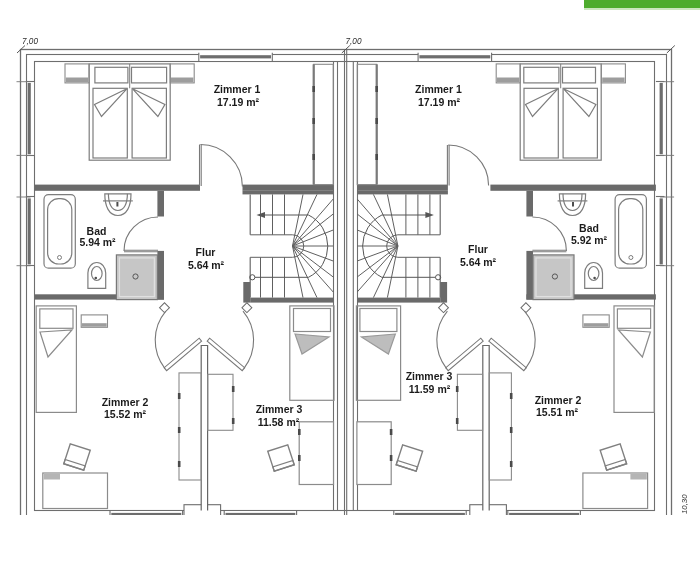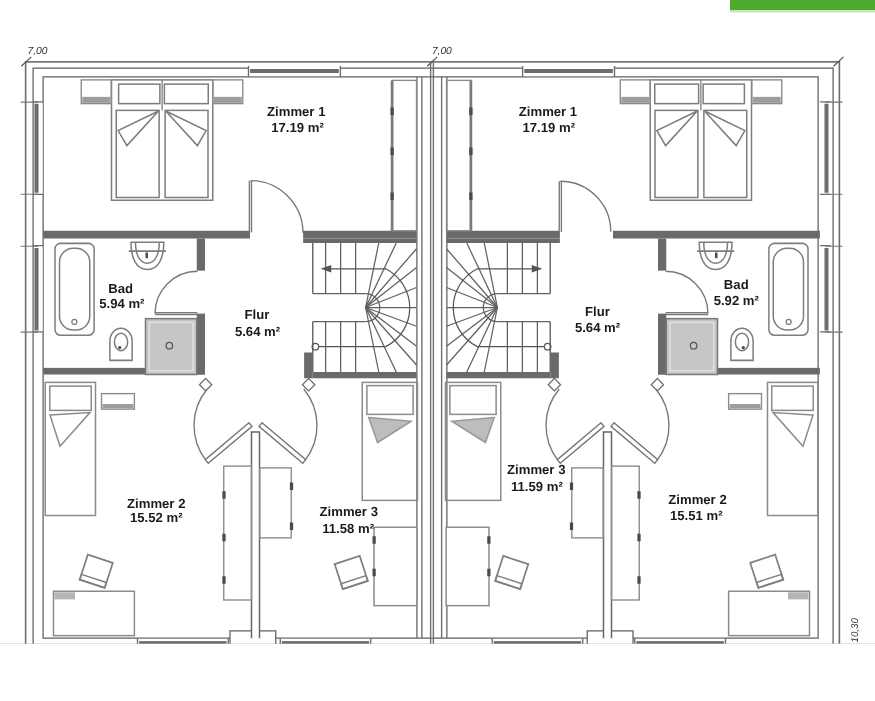--- a/index.html
+++ b/index.html
@@ -1,16 +1,16 @@
 <!DOCTYPE html>
 <html><head>
 <meta charset="utf-8">
 <style>
   html,body{margin:0;padding:0;background:#fff;}
-  #page{position:relative;width:700px;height:515px;background:#f97316;overflow:hidden;font-family:"Liberation Sans",sans-serif;}
+  #page{position:relative;width:700px;height:515px;background:#e5e5e5;overflow:hidden;font-family:"Liberation Sans",sans-serif;}
   svg{display:block;filter:blur(0.3px)}
 </style>
 </head>
 <body>
 <div id="page">
 <svg width="700" height="561" viewBox="0 0 700 561">
 <defs>
 <g id="unitgeo" fill="none" stroke-linecap="butt">
 
   <g>

